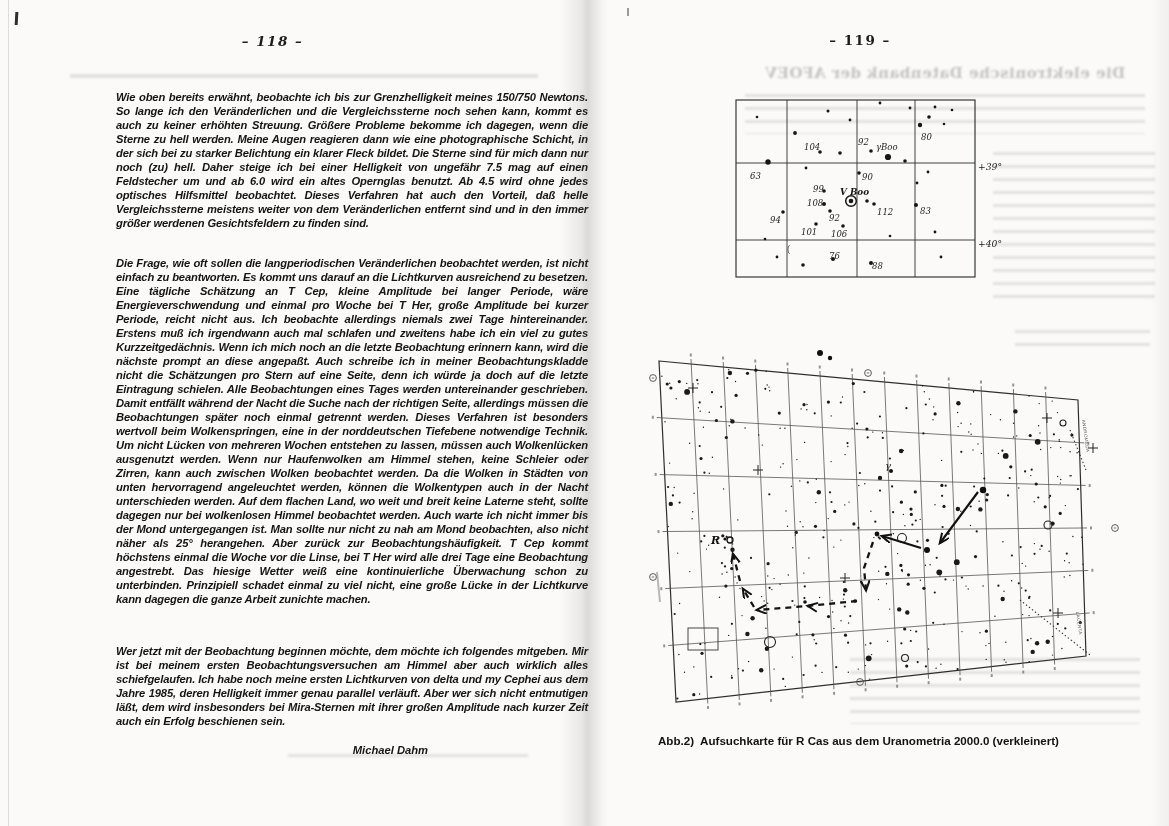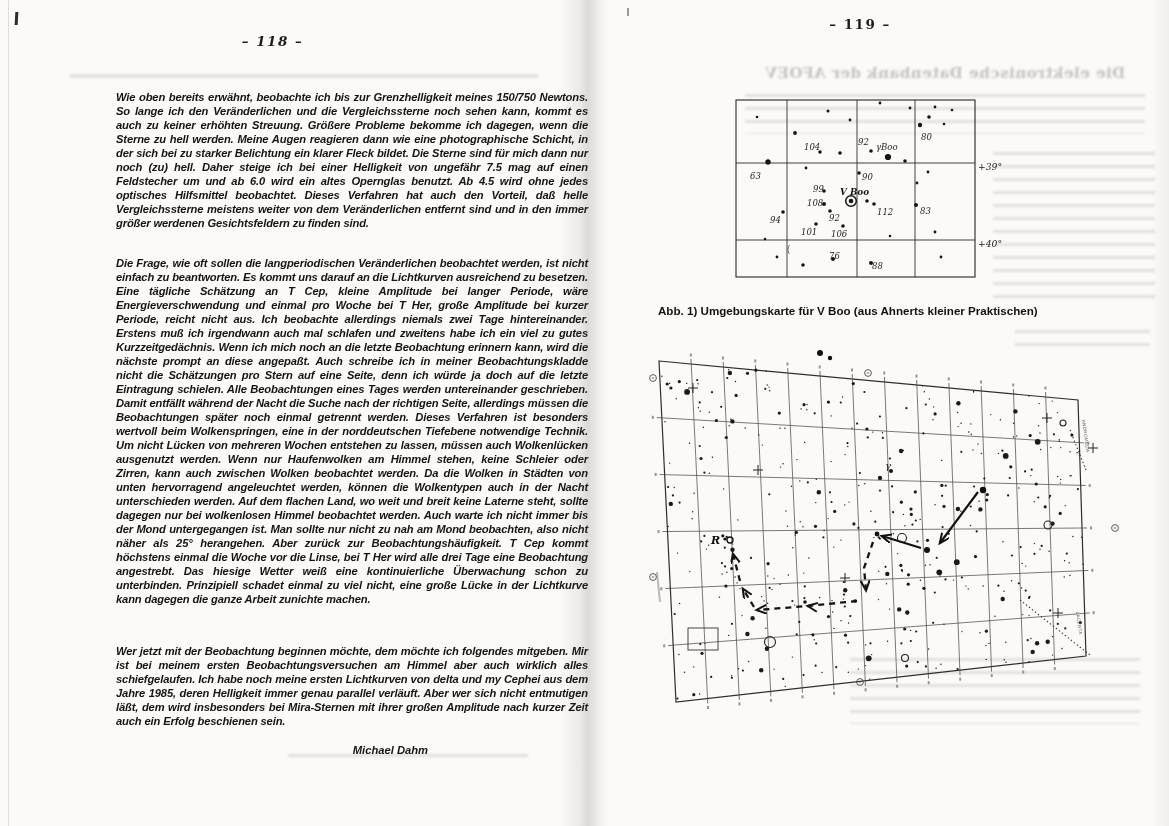--- a/index.html
+++ b/index.html
@@ -44,21 +44,21 @@
   <div class="pg-header" style="left:0;top:33px;width:545px;text-align:center;">– 118 –</div>
   <div class="ghost gbars" style="left:70px;top:74px;width:468px;height:11px;"></div>
   <div class="ghost gbars" style="left:288px;top:754px;width:240px;height:12px;"></div>
   <div class="body-text" style="top:90px;">Wie oben bereits erwähnt, beobachte ich bis zur Grenzhelligkeit meines 150/750 Newtons. So lange ich den Veränderlichen und die Vergleichssterne noch sehen kann, kommt es auch zu keiner erhöhten Streuung. Größere Probleme bekomme ich dagegen, wenn die Sterne zu hell werden. Meine Augen reagieren dann wie eine photographische Schicht, in der sich bei zu starker Belichtung ein klarer Fleck bildet. Die Sterne sind für mich dann nur noch (zu) hell. Daher steige ich bei einer Helligkeit von ungefähr 7.5 mag auf einen Feldstecher um und ab 6.0 wird ein altes Opernglas benutzt. Ab 4.5 wird ohne jedes optisches Hilfsmittel beobachtet. Dieses Verfahren hat auch den Vorteil, daß helle Vergleichssterne meistens weiter von dem Veränderlichen entfernt sind und in den immer größer werdenen Gesichtsfeldern zu finden sind.</div>
   <div class="body-text" style="top:256px;">Die Frage, wie oft sollen die langperiodischen Veränderlichen beobachtet werden, ist nicht einfach zu beantworten. Es kommt uns darauf an die Lichtkurven ausreichend zu besetzen. Eine tägliche Schätzung an T Cep, kleine Amplitude bei langer Periode, wäre Energieverschwendung und einmal pro Woche bei T Her, große Amplitude bei kurzer Periode, reicht nicht aus. Ich beobachte allerdings niemals zwei Tage hintereinander. Erstens muß ich irgendwann auch mal schlafen und zweitens habe ich ein viel zu gutes Kurzzeitgedächnis. Wenn ich mich noch an die letzte Beobachtung erinnern kann, wird die nächste prompt an diese angepaßt. Auch schreibe ich in meiner Beobachtungskladde nicht die Schätzungen pro Stern auf eine Seite, denn ich würde ja doch auf die letzte Eintragung schielen. Alle Beobachtungen eines Tages werden untereinander geschrieben. Damit entfällt während der Nacht die Suche nach der richtigen Seite, allerdings müssen die Beobachtungen später noch einmal getrennt werden. Dieses Verfahren ist besonders wertvoll beim Wolkenspringen, eine in der norddeutschen Tiefebene notwendige Technik. Um nicht Lücken von mehreren Wochen entstehen zu lassen, müssen auch Wolkenlücken ausgenutzt werden. Wenn nur Haufenwolken am Himmel stehen, keine Schleier oder Zirren, kann auch zwischen Wolken beobachtet werden. Da die Wolken in Städten von unten hervorragend angeleuchtet werden, können die Wolkentypen auch in der Nacht unterschieden werden. Auf dem flachen Land, wo weit und breit keine Laterne steht, sollte dagegen nur bei wolkenlosen Himmel beobachtet werden. Auch warte ich nicht immer bis der Mond untergegangen ist. Man sollte nur nicht zu nah am Mond beobachten, also nicht näher als 25° herangehen. Aber zurück zur Beobachtungshäufigkeit. T Cep kommt höchstens einmal die Woche vor die Linse, bei T Her wird alle drei Tage eine Beobachtung angestrebt. Das hiesige Wetter weiß eine kontinuierliche Überwachung schon zu unterbinden. Prinzipiell schadet einmal zu viel nicht, eine große Lücke in der Lichtkurve kann dagegen die ganze Arbeit zunichte machen.</div>
   <div class="body-text" style="top:644px;">Wer jetzt mit der Beobachtung beginnen möchte, dem möchte ich folgendes mitgeben. Mir ist bei meinem ersten Beobachtungsversuchen am Himmel aber auch wirklich alles schiefgelaufen. Ich habe noch meine ersten Lichtkurven von delta und my Cephei aus dem Jahre 1985, deren Helligkeit immer genau parallel verläuft. Aber wer sich nicht entmutigen läßt, dem wird insbesonders bei Mira-Sternen mit ihrer großen Amplitude nach kurzer Zeit auch ein Erfolg beschienen sein.</div>
   <div class="signature">Michael Dahm</div>
 </div>
 
 <div id="right-page" class="page">
-  <div class="pg-header" style="left:0;top:16px;width:530px;text-align:center;">– 119 –</div>
+  <div class="pg-header" style="left:0;top:32px;width:530px;text-align:center;">– 119 –</div>
 
   <div class="ghost ghost-heading" style="left:140px;top:64px;width:420px;">Die elektronische Datenbank der AFOEV</div>
   <div class="ghost gbars" style="left:150px;top:94px;width:400px;height:40px;"></div>
   <div class="ghost gbars" style="left:398px;top:152px;width:162px;height:148px;"></div>
   <div class="ghost gbars" style="left:420px;top:330px;width:135px;height:26px;"></div>
   <div class="ghost gbars" style="left:255px;top:658px;width:290px;height:66px;"></div>
 
   <svg id="fig1" class="fig-svg" style="left:135px;top:96px;" width="290" height="190" viewBox="0 0 290 190">
       <g>
         <rect x="6" y="4" width="239" height="177" fill="none" stroke="#262626" stroke-width="1.1"></rect>
@@ -128,21 +128,20 @@
       </g>
       <g>
         <circle cx="121" cy="105" r="5.3" fill="none" stroke="#151515" stroke-width="1.5"></circle>
         <circle cx="121" cy="105" r="2.3" fill="#151515"></circle>
         <text x="110" y="99" font-size="8.8" font-style="italic" font-weight="bold" font-family="&quot;DejaVu Serif&quot;,serif" fill="#151515">V Boo</text>
       </g>
       <text x="248" y="74" font-size="9.2" font-style="italic" font-family="&quot;DejaVu Serif&quot;,serif" fill="#1b1b1b">+39°</text>
       <text x="248" y="151" font-size="9.2" font-style="italic" font-family="&quot;DejaVu Serif&quot;,serif" fill="#1b1b1b">+40°</text>
       <text x="57" y="156" font-size="9" fill="#555">(</text>
     </svg>
-  <div class="fig-caption" style="left:63px;top:304px;width:500px;">Abb. 1) Umgebungskarte für V Boo (aus Ahnerts kleiner Praktischen)</div>
 
   <svg id="fig2" class="fig-svg" style="left:50px;top:340px;" width="505" height="395" viewBox="0 0 505 395">
       <defs>
         <marker id="ah" markerUnits="userSpaceOnUse" markerWidth="13" markerHeight="11" refX="9.5" refY="4.5" orient="auto">
           <path d="M0,0 L10,4.5 L0,9" fill="none" stroke="#111" stroke-width="2"></path>
         </marker>
       </defs>
       <path d="M14,21 L433,60 L441,316 L31,362 Z" fill="none" stroke="#2e2e2e" stroke-width="1.2"></path>
       <g stroke="#3c3c3c" stroke-width="0.75" opacity="0.9">
         <line x1="46.23076923076923" y1="24" x2="62.53846153846154" y2="358.46153846153845"></line>
@@ -715,16 +714,17 @@
       <g>
         <text x="66" y="204" font-size="11" font-style="italic" font-weight="bold" font-family="&quot;DejaVu Serif&quot;,serif" fill="#101010">R</text>
         <circle cx="80" cy="199" r="1.6" fill="#101010"></circle>
         <circle cx="85" cy="200" r="3" fill="none" stroke="#101010" stroke-width="1.3"></circle>
       </g>
       <text x="240" y="129" font-size="10" font-style="italic" font-family="&quot;DejaVu Serif&quot;,serif" fill="#1a1a1a">γ</text>
       <text x="0" y="0" font-size="4.5" fill="#5c5c5c" letter-spacing="0.4" transform="translate(437,80) rotate(82)">ANDROMEDA</text>
       <text x="0" y="0" font-size="4.5" fill="#5c5c5c" letter-spacing="0.4" transform="translate(431,272) rotate(82)">LACERTA</text>
       <line x1="12" y1="232" x2="15" y2="262" stroke="#777" stroke-width="2" opacity="0.5"></line>
     </svg>
+  <div class="fig-caption" style="left:63px;top:734px;width:505px;">Abb.2)  Aufsuchkarte für R Cas aus dem Uranometria 2000.0 (verkleinert)</div>
 </div>
 
 <div id="gutter"></div>
 <div id="right-shade"></div>
 
 </body></html>

